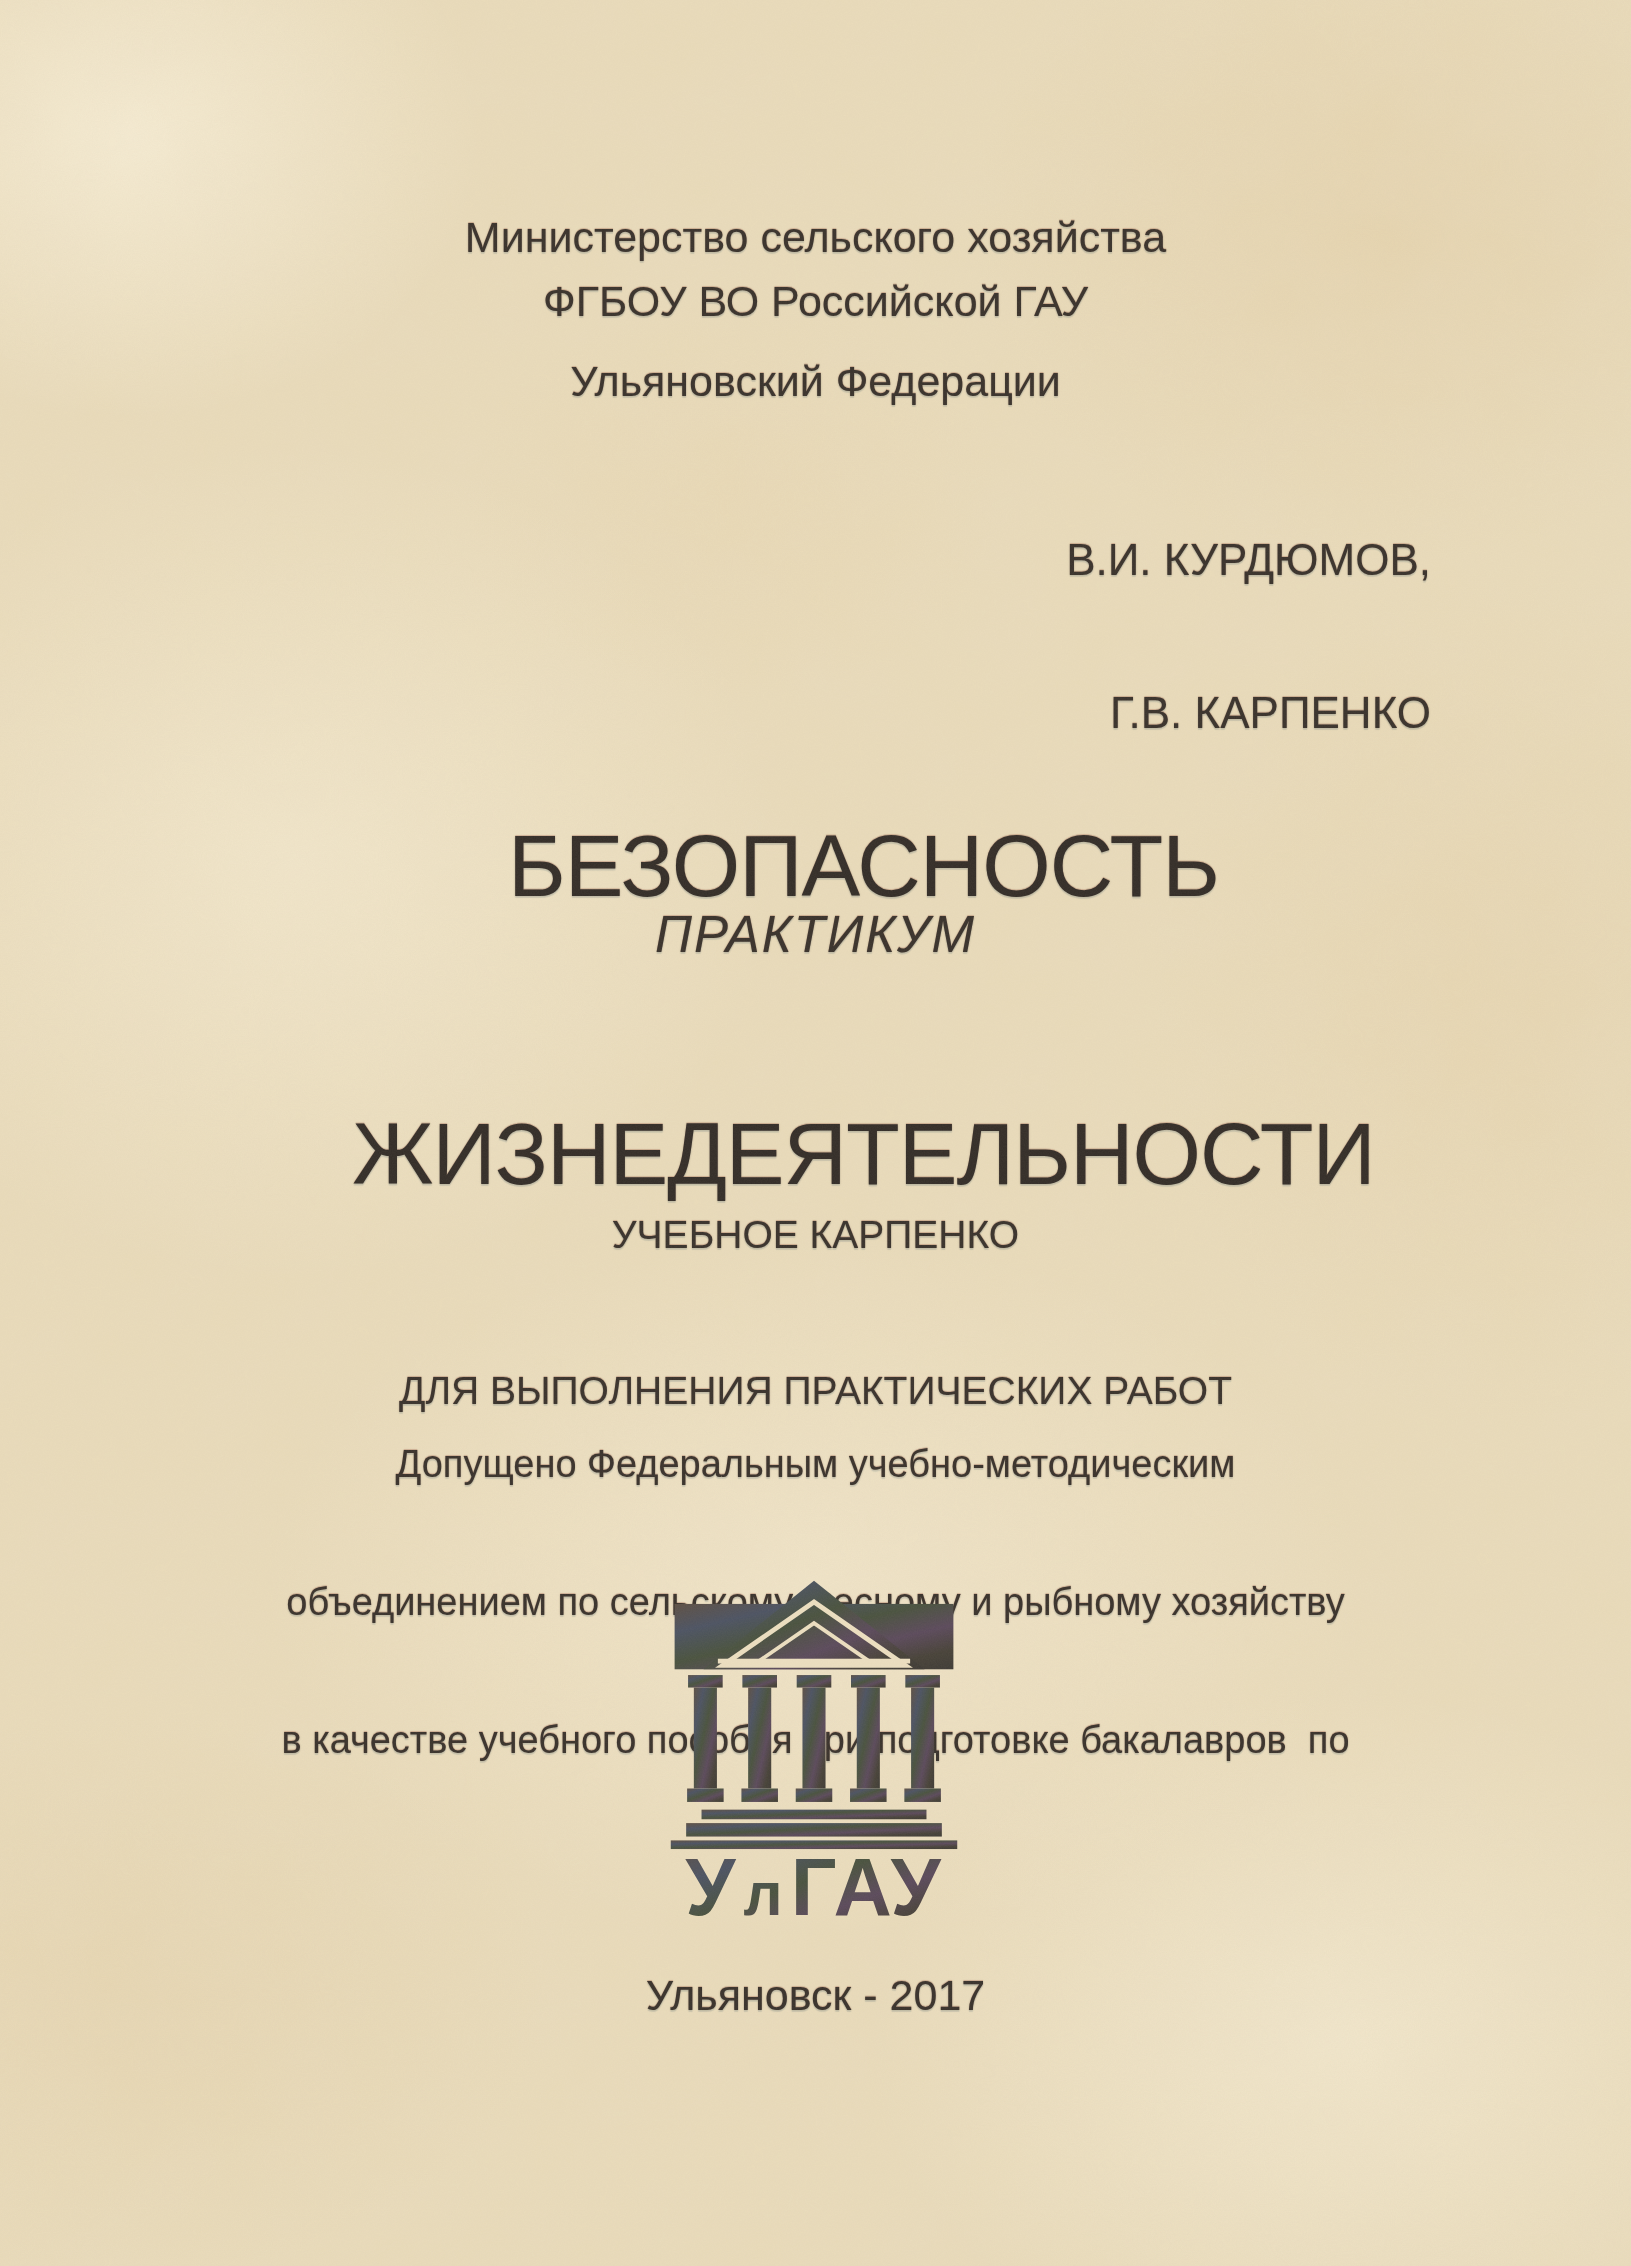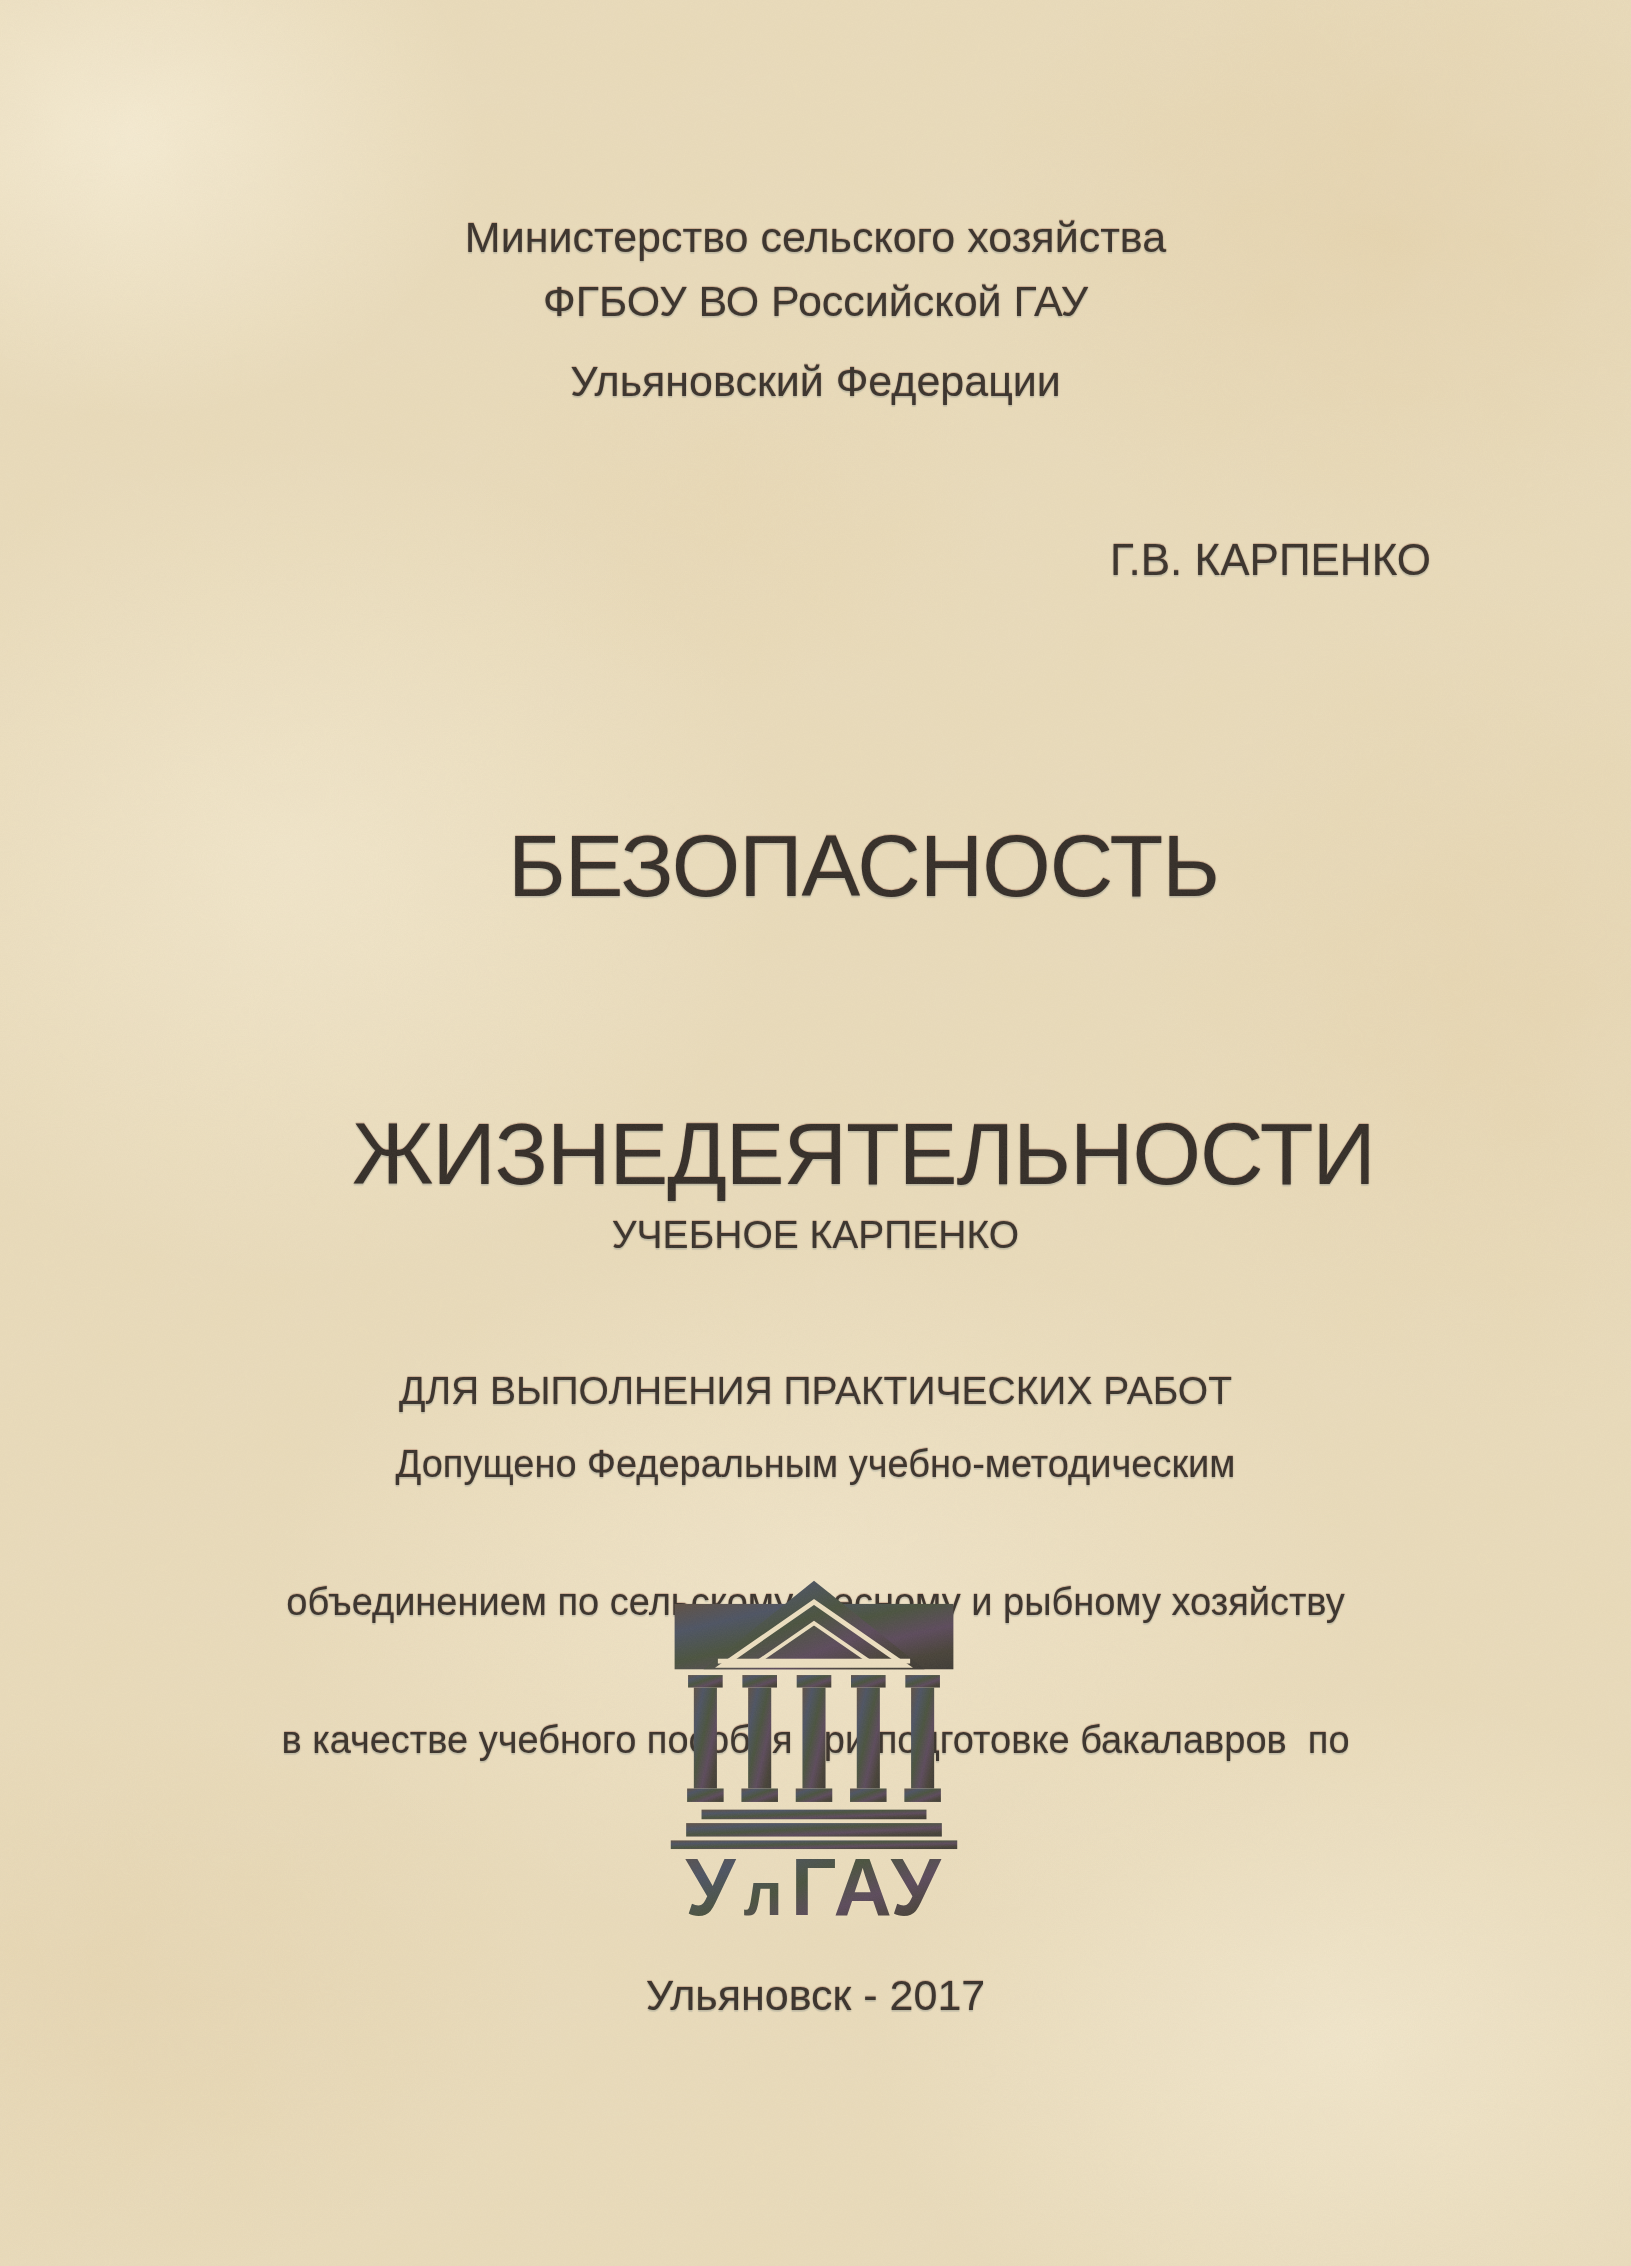--- a/index.html
+++ b/index.html
@@ -64,28 +64,30 @@
   <div class="content">
 
     <div class="txt ministry">
       <div>Министерство сельского хозяйства</div>
       <div>Ульяновский Федерации</div>
     </div>
 
     <div class="txt university">ФГБОУ ВО Российской ГАУ</div>
 
     <div class="txt authors">
+      <div>В.И. КУРДЮМОВ,</div>
       <div>Г.В. КАРПЕНКО</div>
     </div>
 
     <div class="txt book-title">
       <div>БЕЗОПАСНОСТЬ</div>
       <div>ЖИЗНЕДЕЯТЕЛЬНОСТИ</div>
     </div>
 
+    <div class="txt subtitle">ПРАКТИКУМ</div>
 
     <div class="txt edition">
       <div>УЧЕБНОЕ КАРПЕНКО</div>
       <div>ДЛЯ ВЫПОЛНЕНИЯ ПРАКТИЧЕСКИХ РАБОТ</div>
     </div>
 
     <div class="txt approval">
       <div>Допущено Федеральным учебно-методическим</div>
       <div>объединением по сельскому, лесному и рыбному хозяйству</div>
       <div>в качестве учебного пособия при подготовке бакалавров  по</div>

